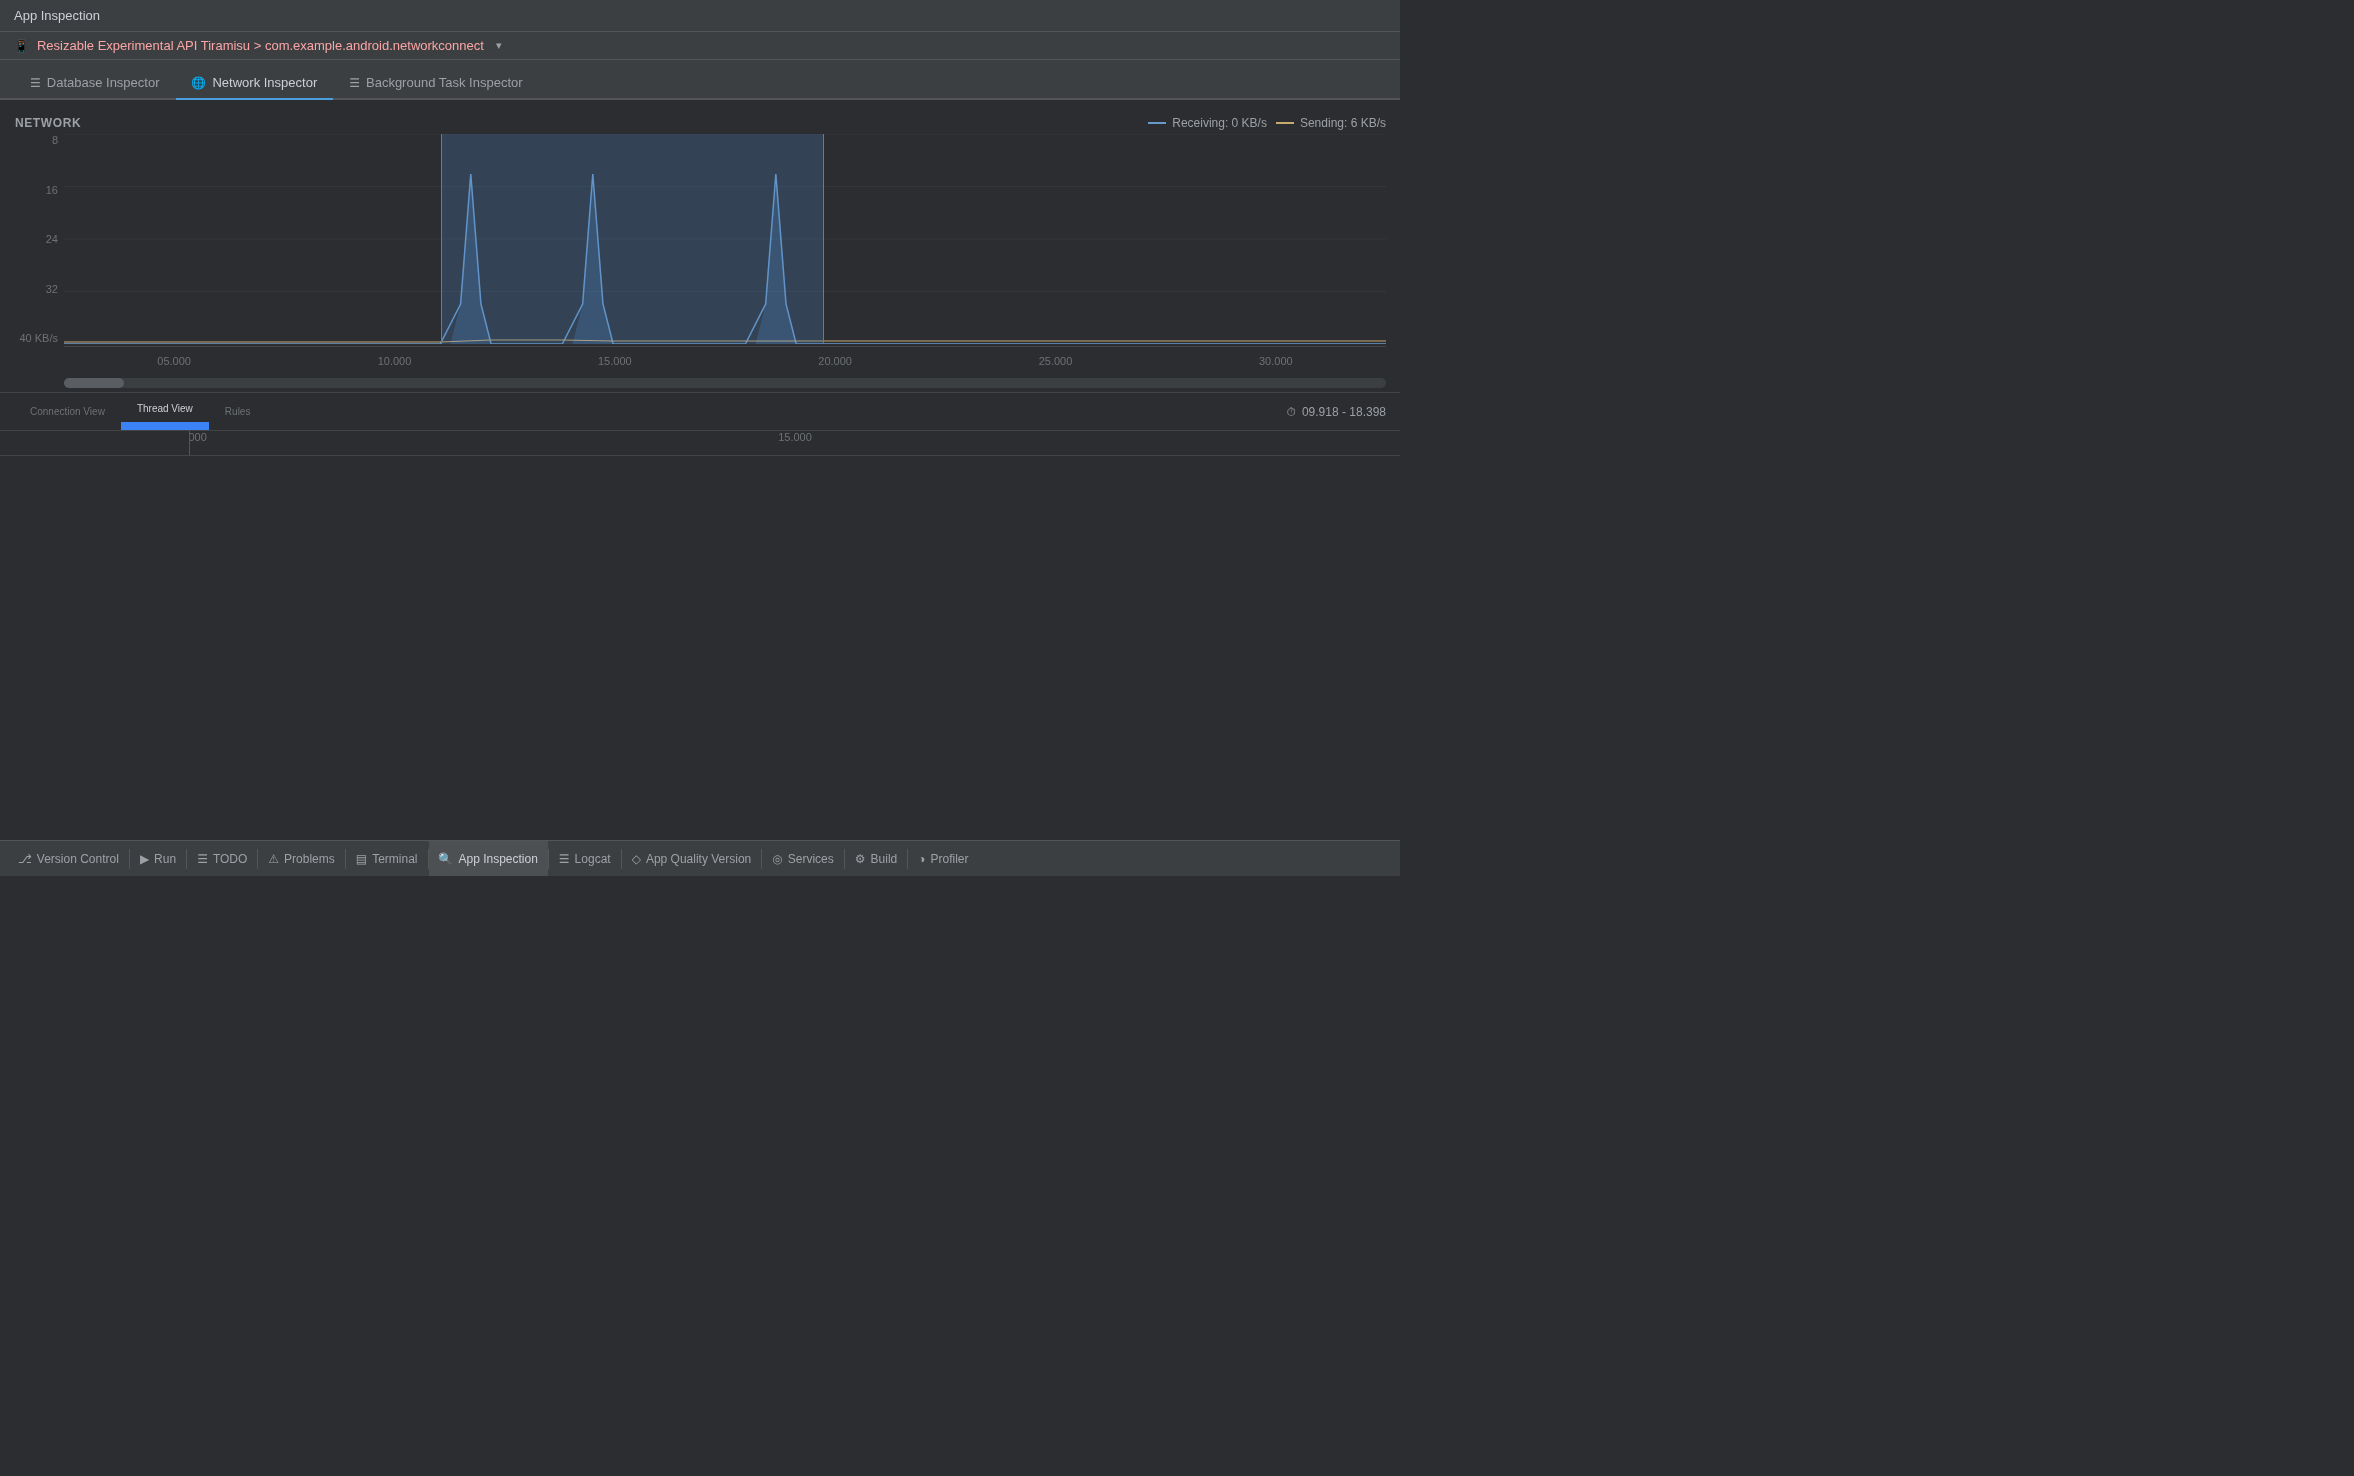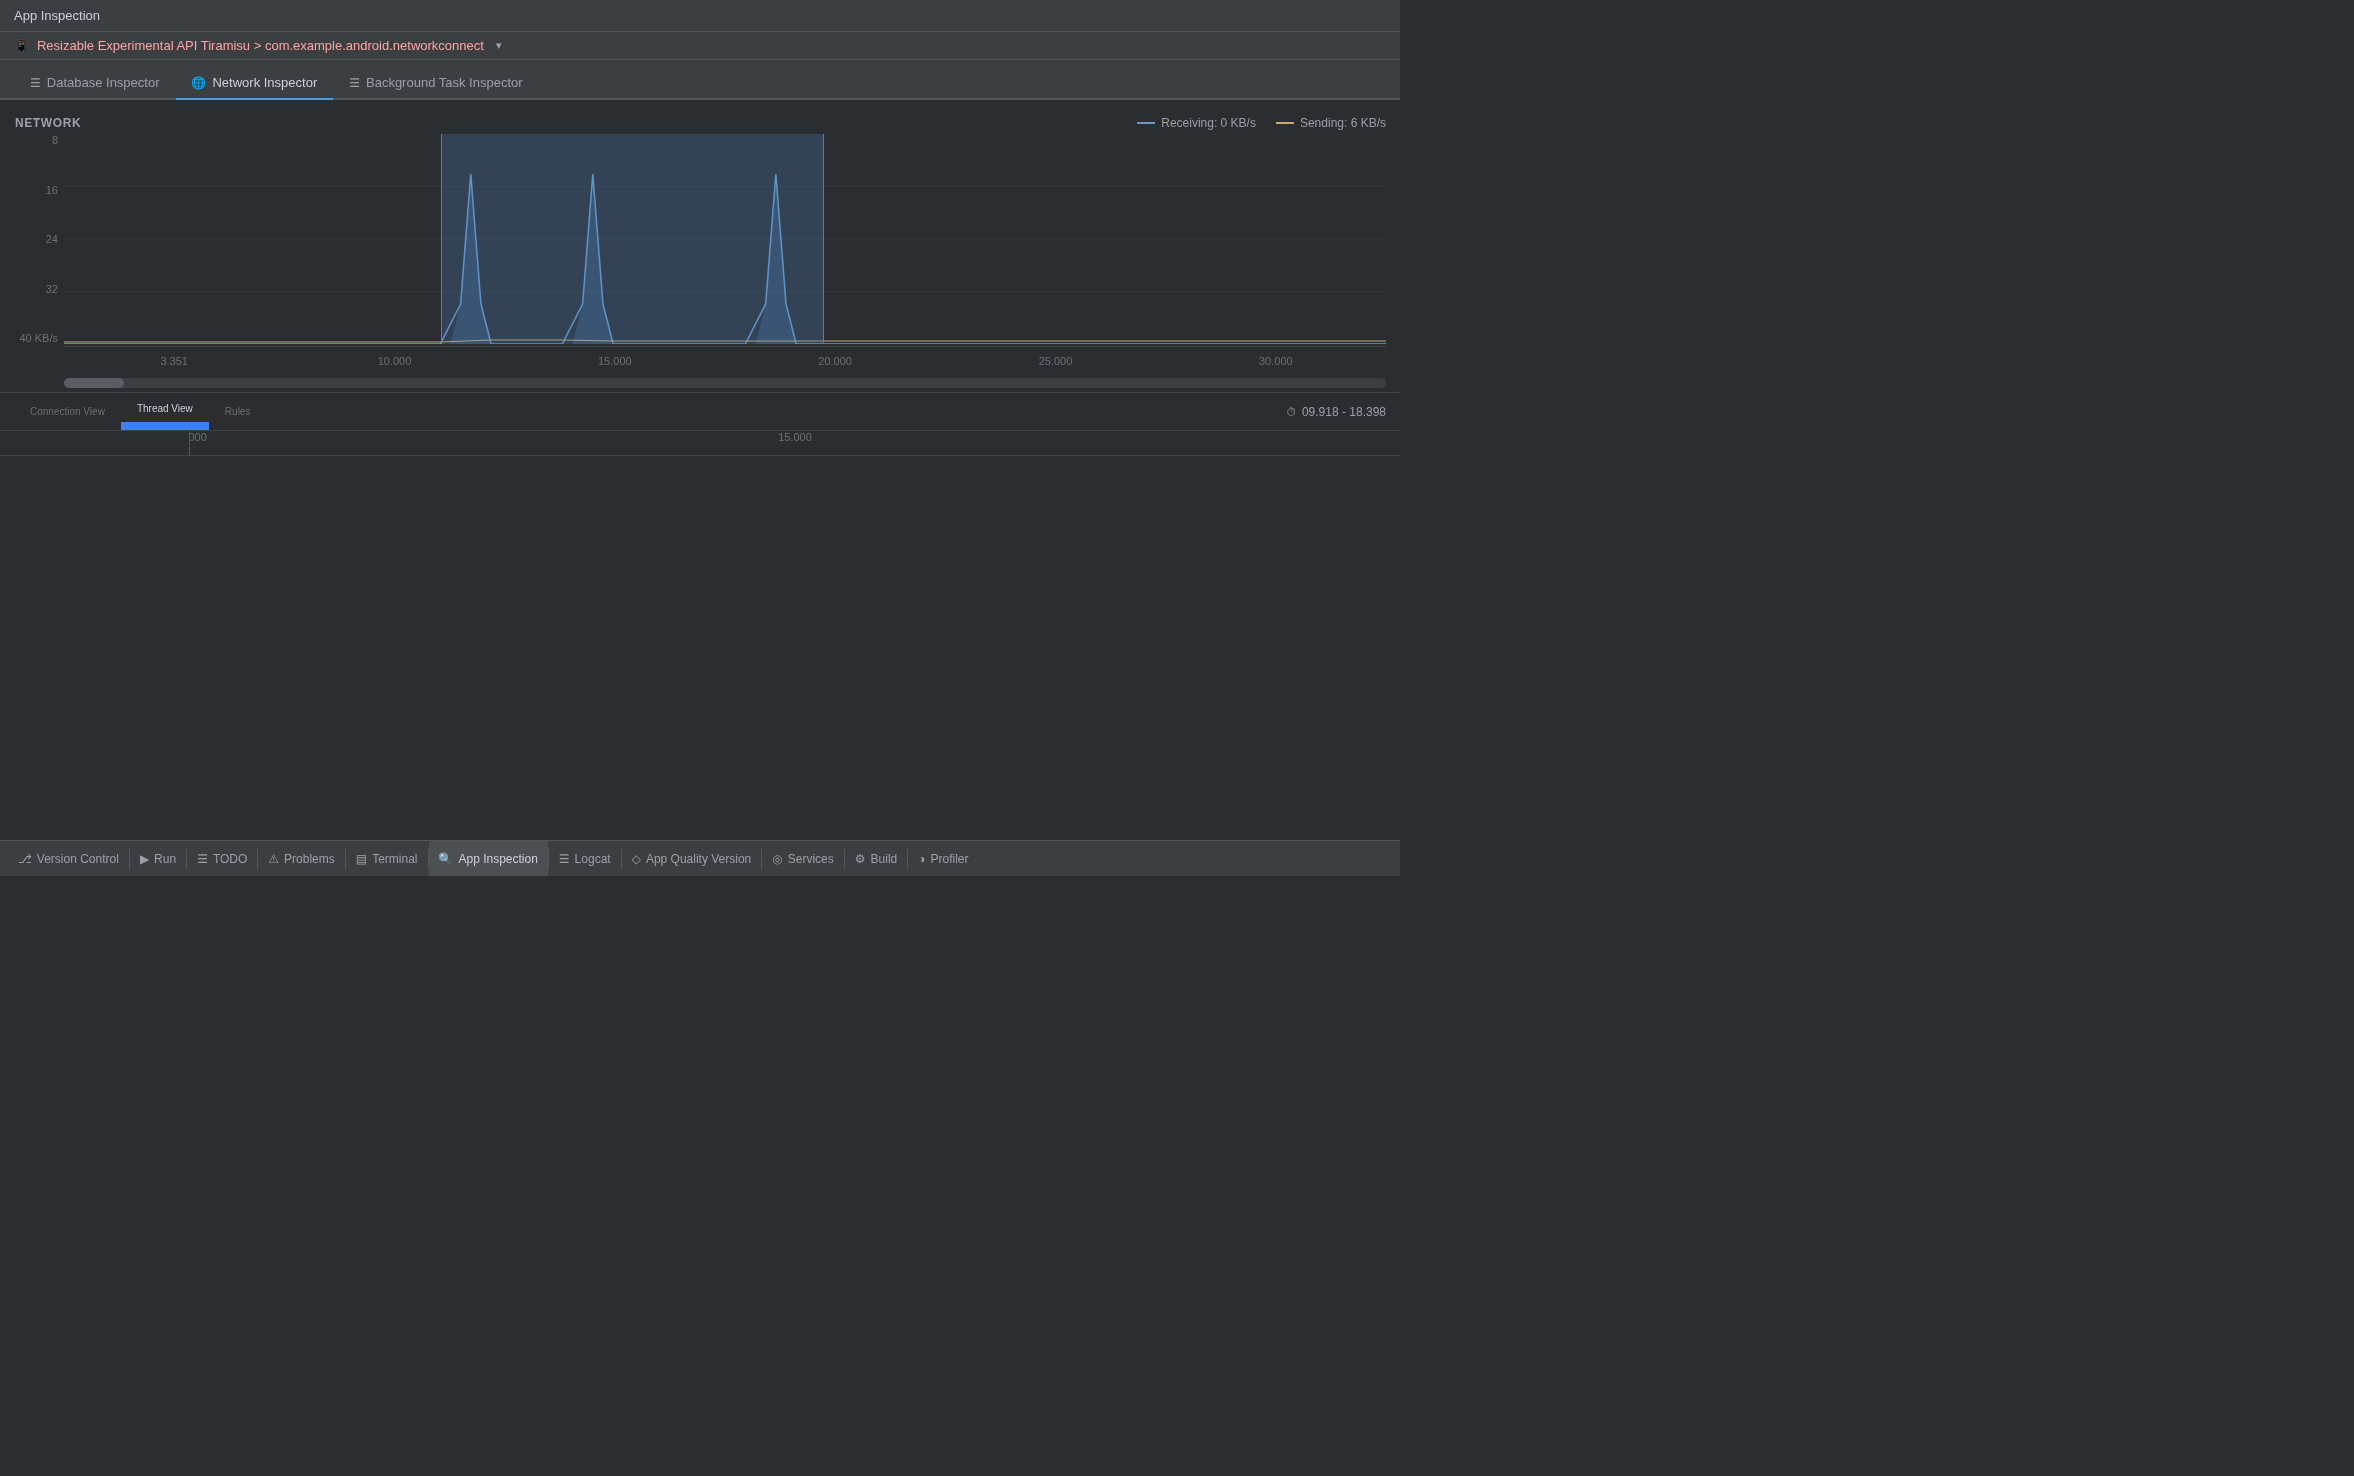--- a/index.html
+++ b/index.html
@@ -99,21 +99,21 @@
     .network-title {
       font-size: 12px;
       color: #9da0a5;
       font-weight: bold;
       letter-spacing: 0.05em;
     }
     .network-legend {
       margin-left: auto;
       display: flex;
       align-items: center;
-      gap: 20px;
+      gap: 9px;
       font-size: 12px;
       color: #9da0a5;
     }
     .legend-item {
       display: flex;
       align-items: center;
       gap: 6px;
     }
     .legend-line {
       width: 18px;
@@ -444,21 +444,21 @@
           490,210 510,170 520,40 530,170 540,210
           670,210 690,170 700,40 710,170 720,210
           1300,210
         " fill="none" stroke="#6899cc" stroke-width="1.5"></polyline>
 
         <polyline points="0,208 370,208 420,206 490,206 540,207 670,207 720,207 1300,207" fill="none" stroke="#c8a96e" stroke-width="1"></polyline>
       </svg>
     </div>
 
     <div class="x-axis">
-      <div class="x-label">3.351</div>
+      <div class="x-label">05.000</div>
       <div class="x-label">10.000</div>
       <div class="x-label">15.000</div>
       <div class="x-label">20.000</div>
       <div class="x-label">25.000</div>
       <div class="x-label">30.000</div>
     </div>
   </div>
 </div>
 
 <div class="scrollbar-area">

